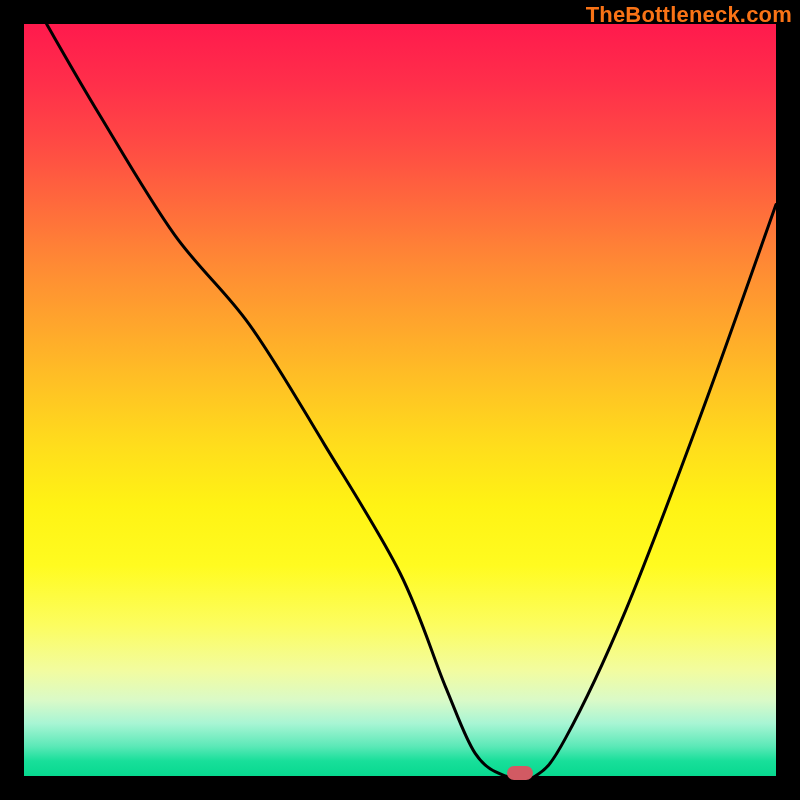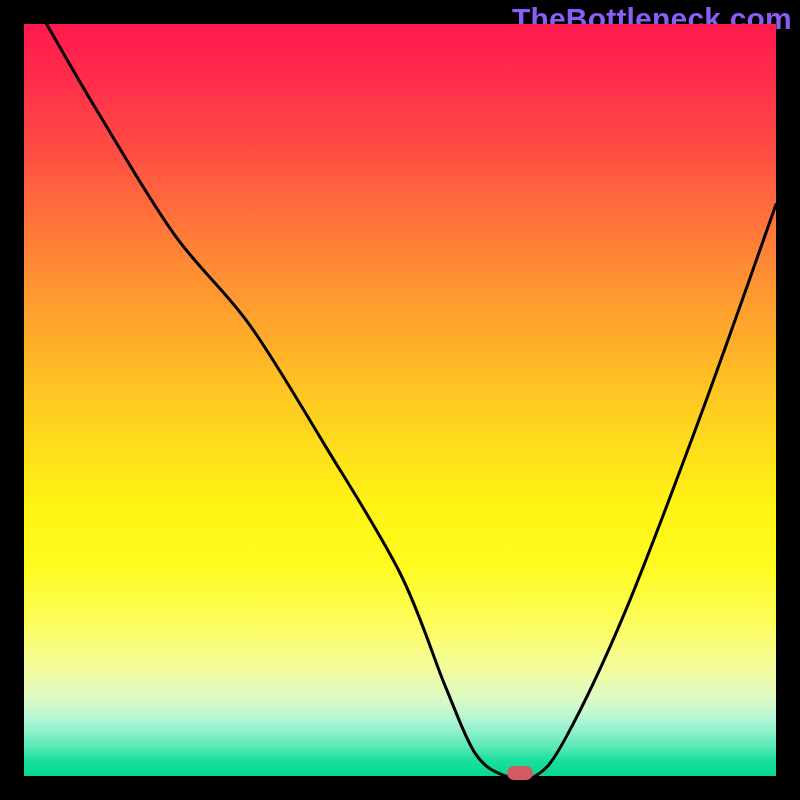--- a/index.html
+++ b/index.html
@@ -42,23 +42,23 @@
       #5de9b8 96%,
       #18df9a 98%,
       #07d98f 100%
     );
   }
   .watermark {
     position: absolute;
     top: 2px;
     right: 8px;
     font-family: Arial, Helvetica, sans-serif;
-    font-size: 30px;
+    font-size: 22px;
     font-weight: 600;
-    color: #8b5cf6;
+    color: #f97316;
     letter-spacing: 0.2px;
     user-select: none;
   }
   .marker {
     position: absolute;
     width: 26px;
     height: 14px;
     border-radius: 7px;
     background: #d25a63;
     transform: translate(-50%, -50%);

